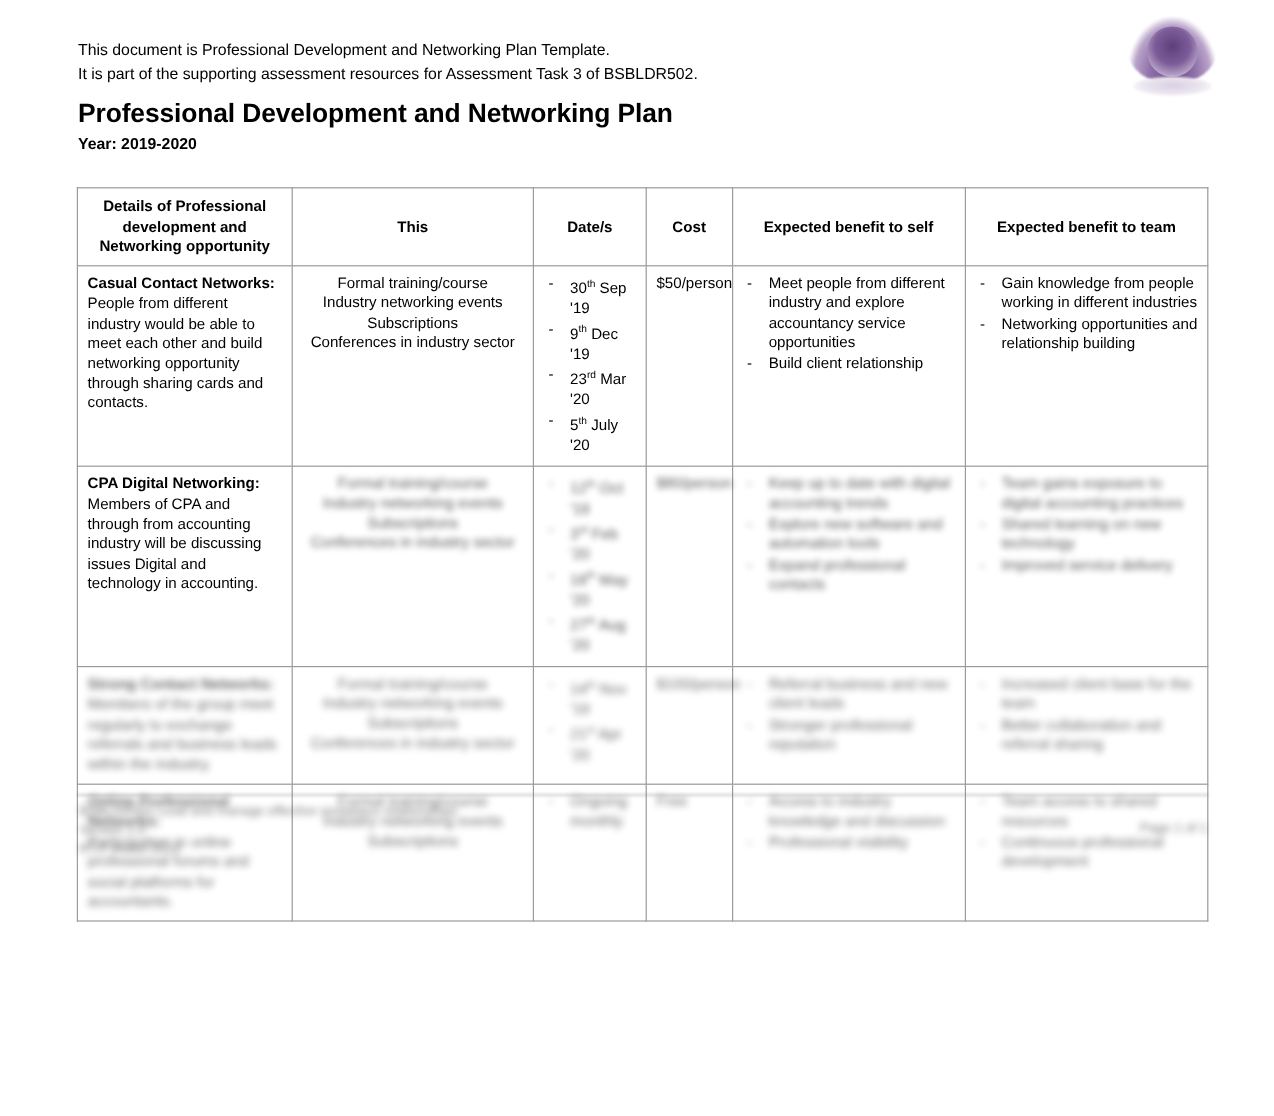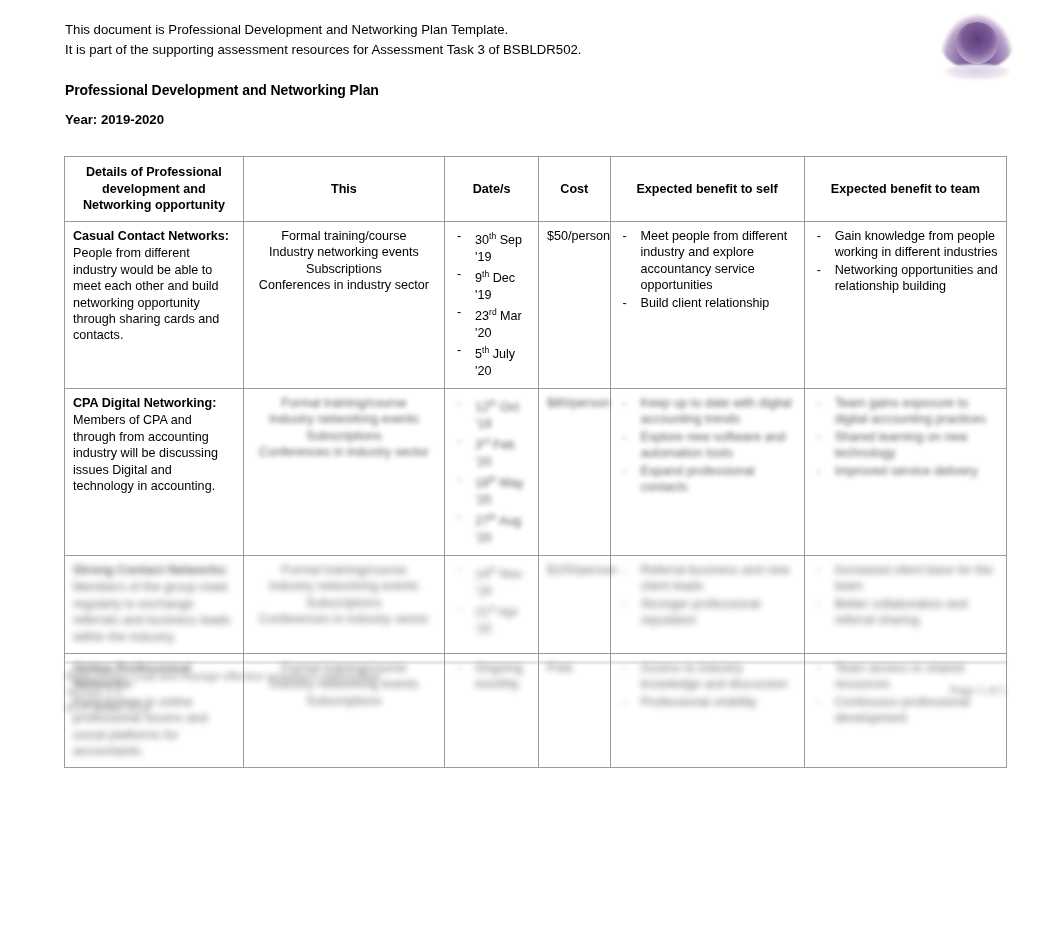--- a/index.html
+++ b/index.html
@@ -20,21 +20,21 @@
     position: absolute;
     left: 0; top: 0;
     width: 1062px;
     height: 930px;
     background: #ffffff;
   }
 
   .intro {
     position: absolute;
     left: 65px;
-    top: 20px;
+    top: 32px;
     font-size: 13.2px;
     line-height: 20px;
     color: #000;
   }
   .intro div { white-space: nowrap; }
 
   .logo {
     position: absolute;
     right: 48px;
     top: 8px;
@@ -64,21 +64,21 @@
     width: 66px; height: 16px;
     border-radius: 50%;
     background: radial-gradient(ellipse at 50% 45%, #d9cfe2 0%, #ece7f0 55%, rgba(255,255,255,0) 80%);
     filter: blur(1px);
   }
 
   .doc-title {
     position: absolute;
     left: 65px;
     top: 82px;
-    font-size: 14px;
+    font-size: 22px;
     font-weight: bold;
     letter-spacing: -0.1px;
   }
   .doc-year {
     position: absolute;
     left: 65px;
     top: 112px;
     font-size: 13.2px;
     font-weight: bold;
   }

